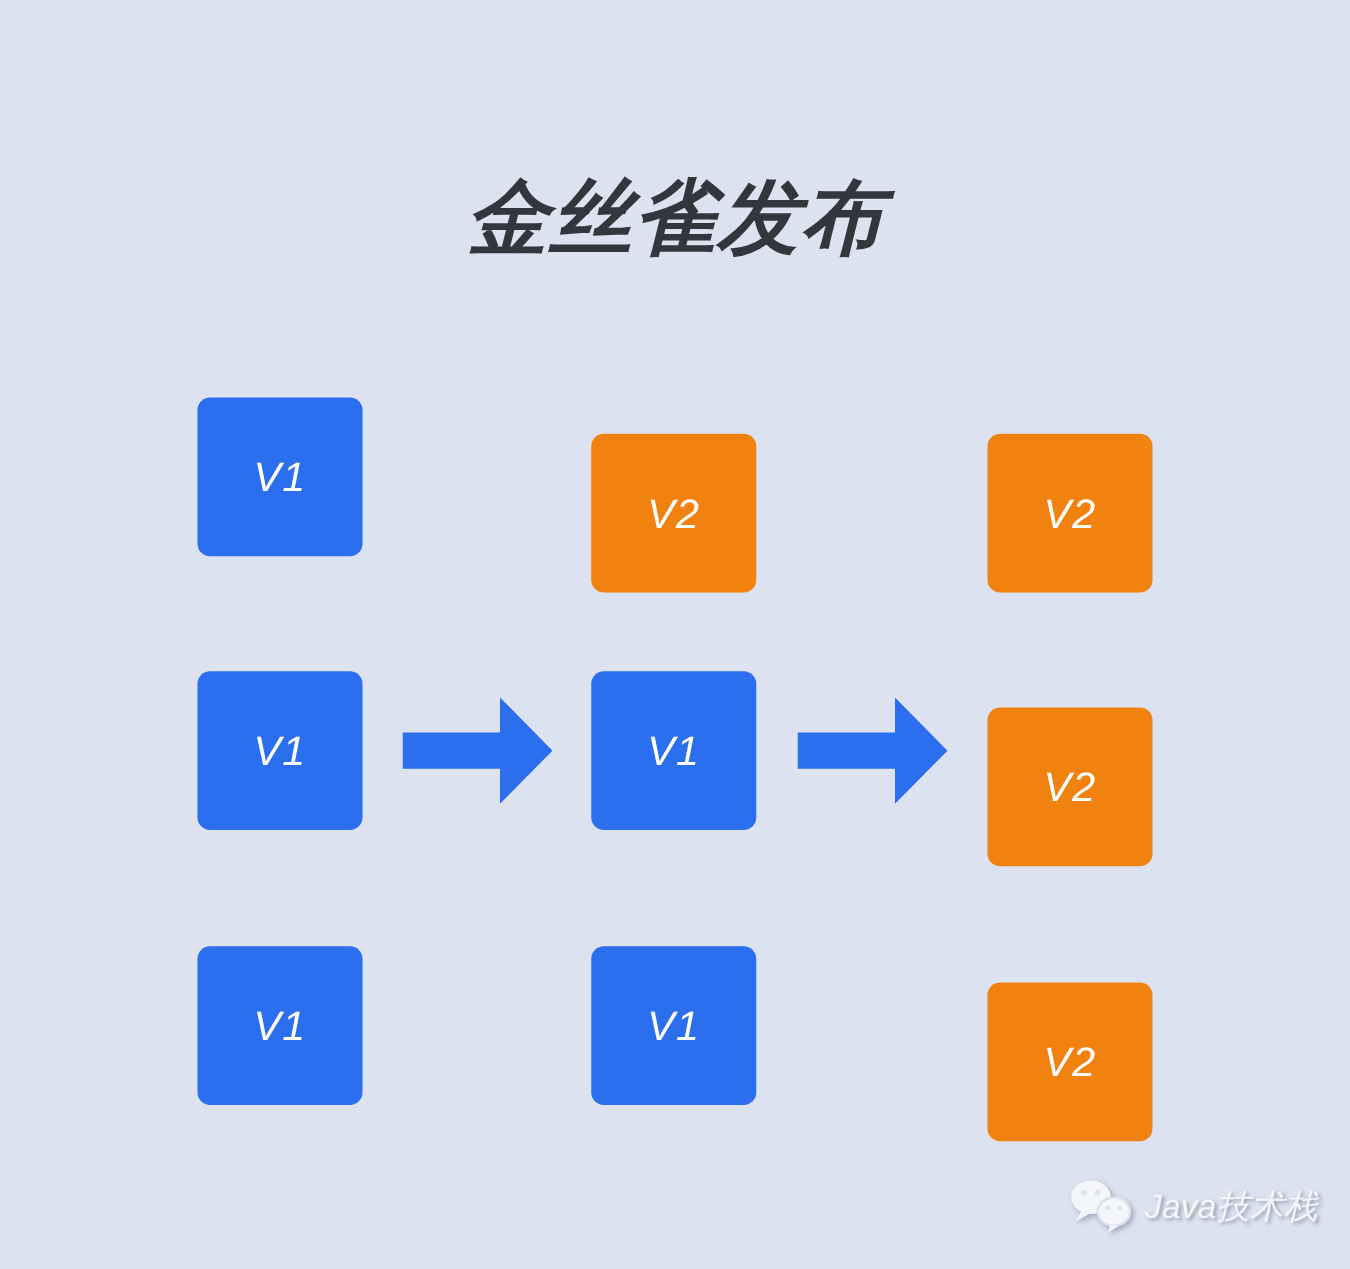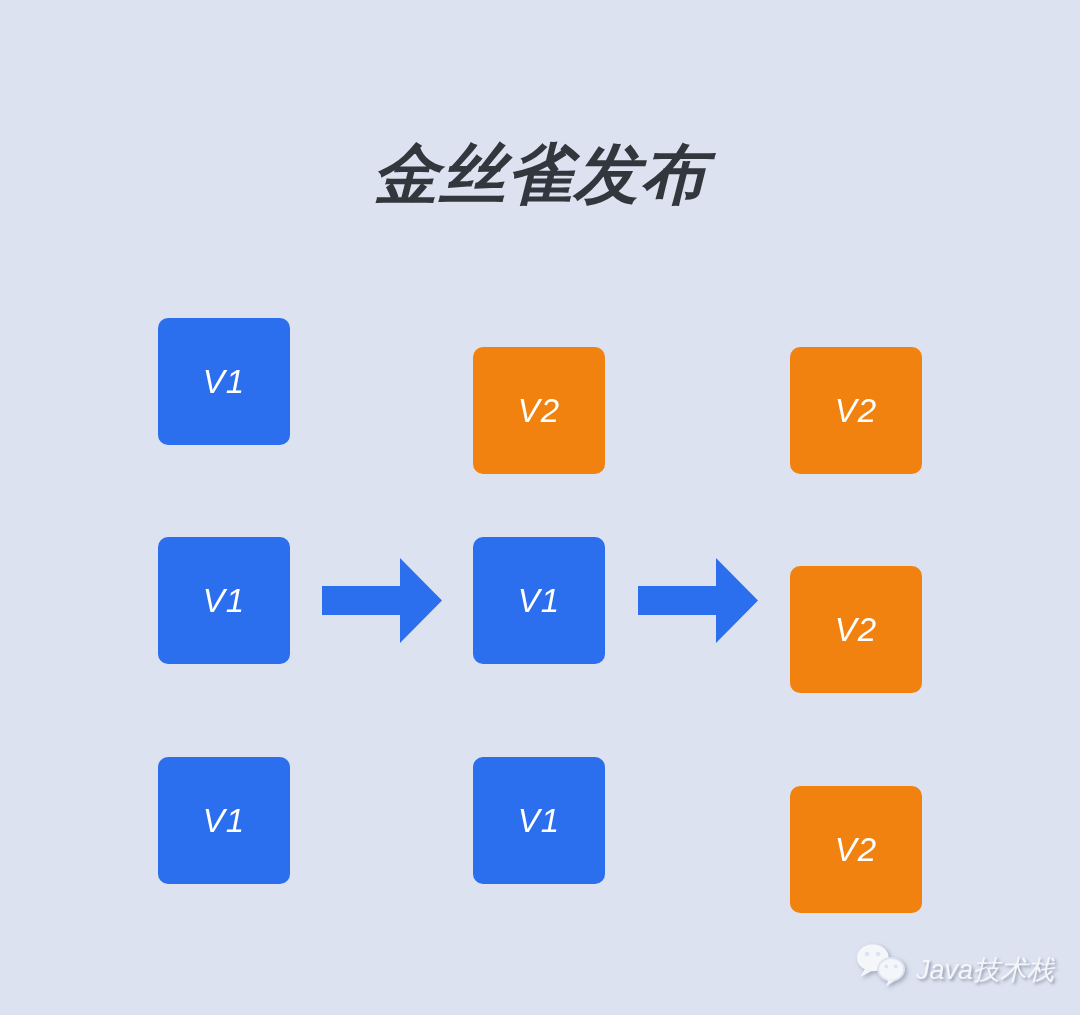--- a/index.html
+++ b/index.html
@@ -62,21 +62,21 @@
     height: 85px;
   }
   .arrow-1 { left: 322px; }
   .arrow-2 { left: 638px; }
   .arrow polygon { fill: var(--arrow-blue, #2b6eee); }
   .watermark {
     position: absolute;
     left: 856px;
     top: 942px;
     display: flex;
-    align-items: flex-end;
+    align-items: center;
     gap: 10px;
   }
   .wechat-icon {
     width: 50px;
     height: 46px;
     filter: drop-shadow(2px 2px 2px rgba(110, 120, 145, 0.55));
   }
   .wechat-icon .bubble { fill: var(--watermark-text, #f4f6fa); }
   .wechat-icon .bubble-front {
     fill: var(--watermark-text, #f4f6fa);

